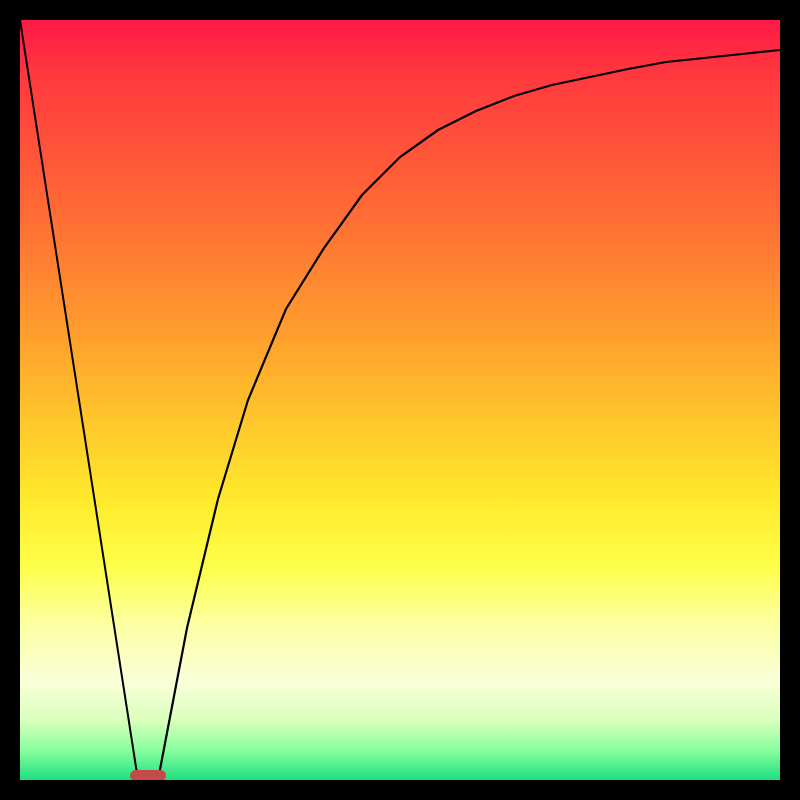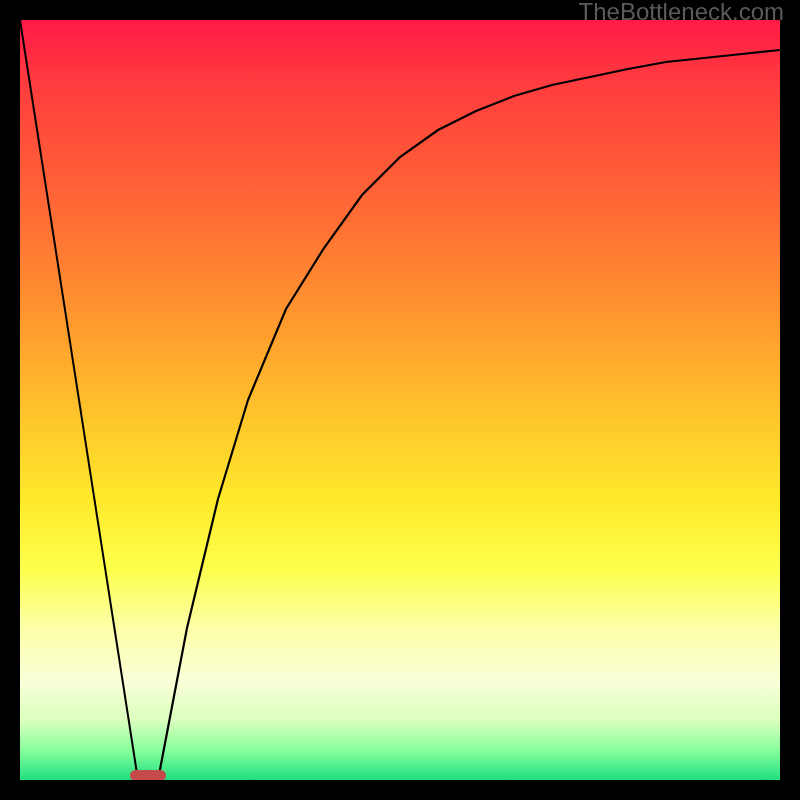--- a/index.html
+++ b/index.html
@@ -79,14 +79,13 @@
 
 <div class="frame">
   <div class="plot-area">
     <div class="gradient-bg"></div>
     <svg class="curves" viewBox="0 0 760 760" preserveAspectRatio="none">
       <line stroke="#000" stroke-width="2" fill="none" x1="0" y1="0" x2="118" y2="760"></line>
       <polyline stroke="#000" stroke-width="2.2" fill="none" points="138,760 167,608 198,479 228,380 266,289 304,228 342,175 380,137 418,110 456,91 494,76 532,65 570,57 608,49 646,42 684,38 722,34 760,30"></polyline>
     </svg>
     <div class="pill" style="left: 110px; top: 750px; width: 36px; height: 11px;"></div>
   </div>
-  <div class="watermark">TheBottleneck.com</div>
 </div>
 
 </body></html>

